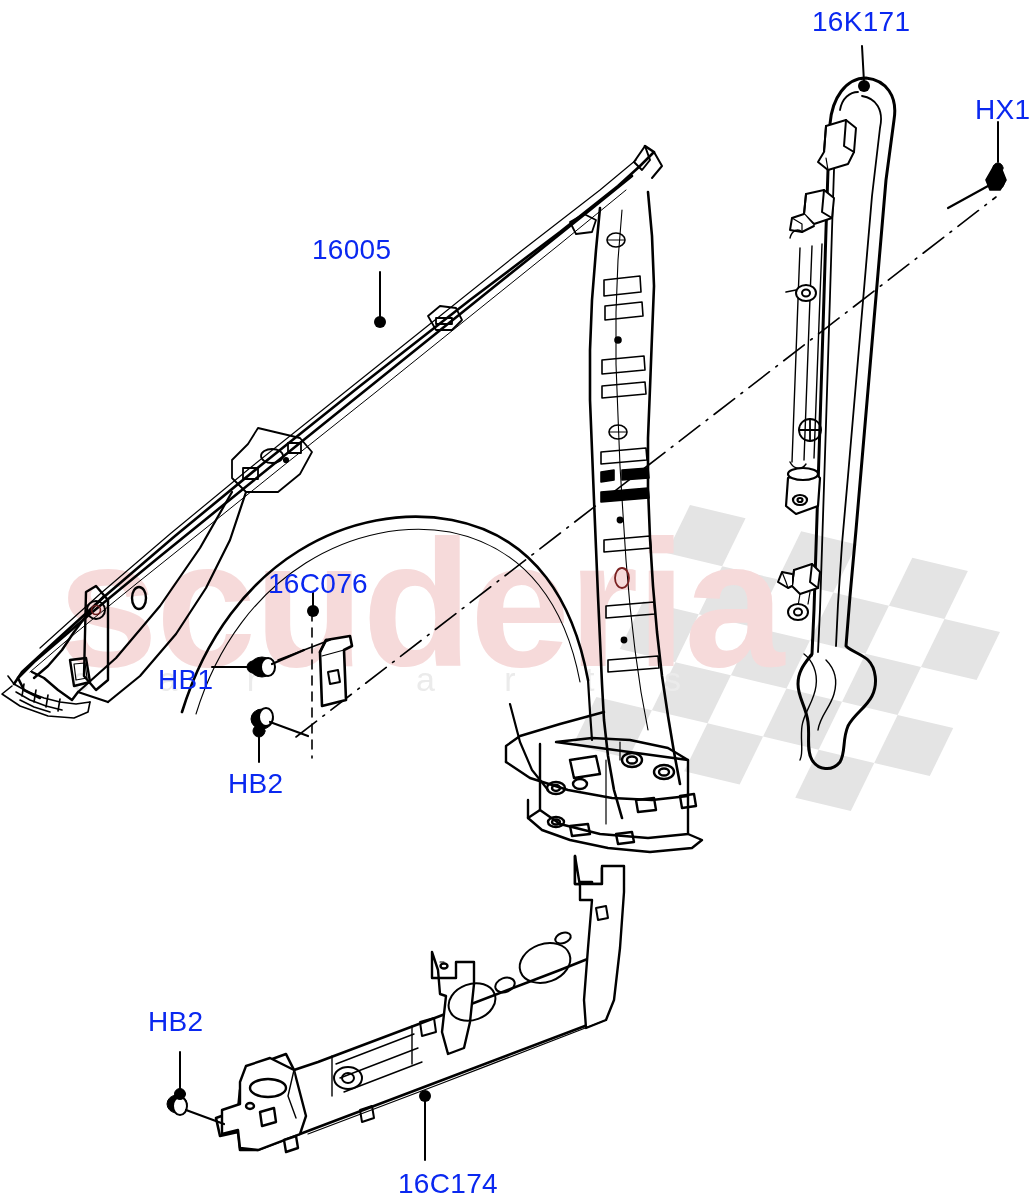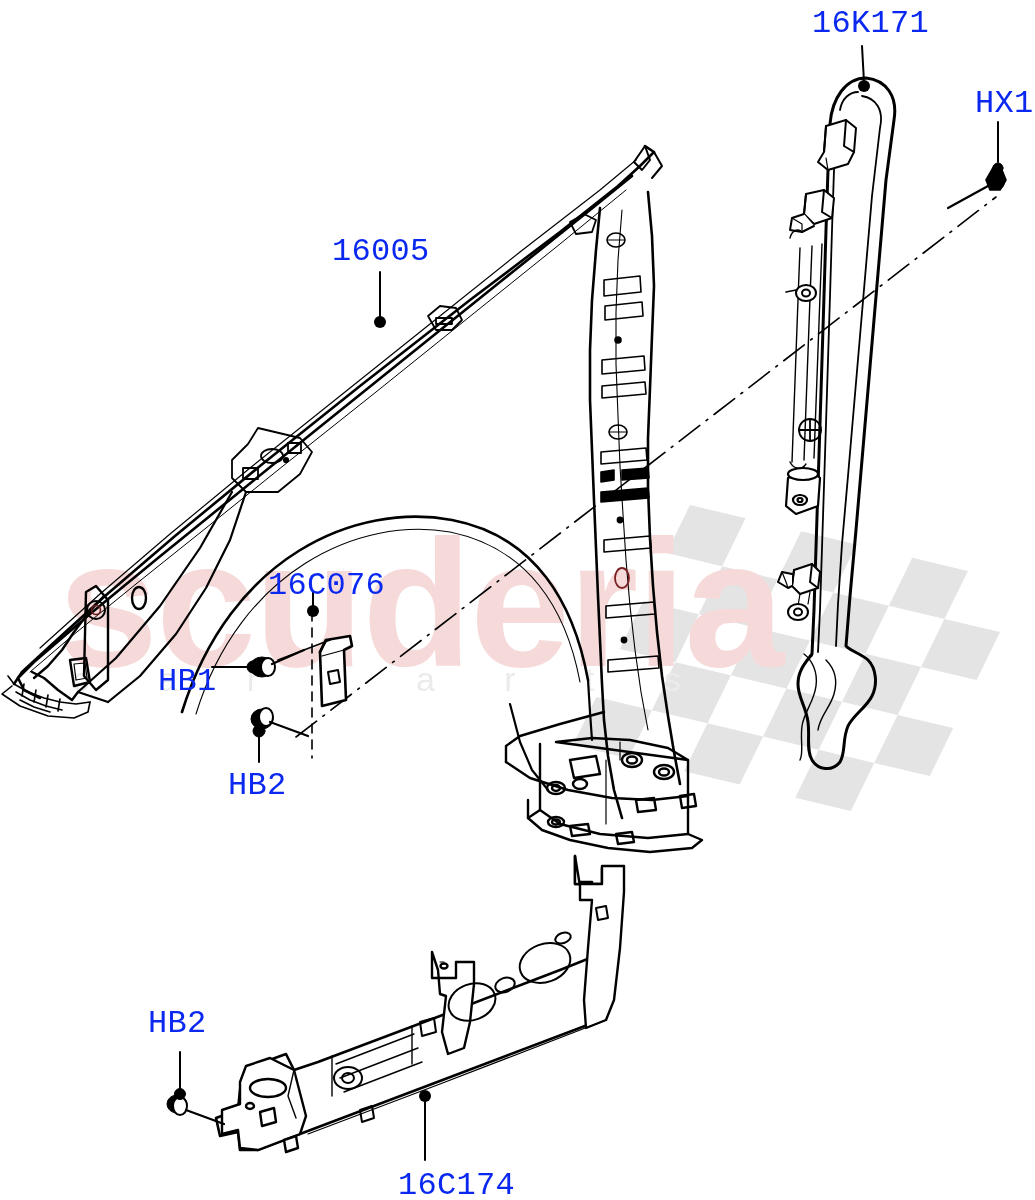--- a/index.html
+++ b/index.html
@@ -22,22 +22,22 @@
     width: 1035px;
     height: 1200px;
   }
   #watermark-layer { z-index: 1; }
   #art-layer      { z-index: 2; }
   #label-layer    { z-index: 3; }
 
   .callout {
     position: absolute;
     color: #0a28f0;
-    font-family: Liberation Mono, monospace;
-    font-size: 32px;
+    font-family: Liberation Sans, sans-serif;
+    font-size: 28px;
     font-weight: 400;
     letter-spacing: 0.3px;
     white-space: nowrap;
     line-height: 1;
   }
 
   .wm-text {
     position: absolute;
     white-space: nowrap;
     font-family: "Liberation Sans", sans-serif;
@@ -458,22 +458,22 @@
       <g stroke="#000" stroke-width="2">
         <line x1="425" y1="1160" x2="425" y2="1100"></line>
         <circle cx="425" cy="1096" r="6" fill="#000" stroke="none"></circle>
       </g>
 
     </svg>
   </div>
 
   <div class="layer" id="label-layer">
     <div class="callout" style="left:812px; top:8px;">16K171</div>
-    <div class="callout" style="left:975px; top:88px;">HX1</div>
-    <div class="callout" style="left:332px; top:236px;">16005</div>
+    <div class="callout" style="left:975px; top:96px;">HX1</div>
+    <div class="callout" style="left:312px; top:236px;">16005</div>
     <div class="callout" style="left:268px; top:570px;">16C076</div>
     <div class="callout" style="left:158px; top:666px;">HB1</div>
     <div class="callout" style="left:228px; top:770px;">HB2</div>
     <div class="callout" style="left:148px; top:1008px;">HB2</div>
     <div class="callout" style="left:398px; top:1170px;">16C174</div>
   </div>
 
 </div>
 
 </body></html>

